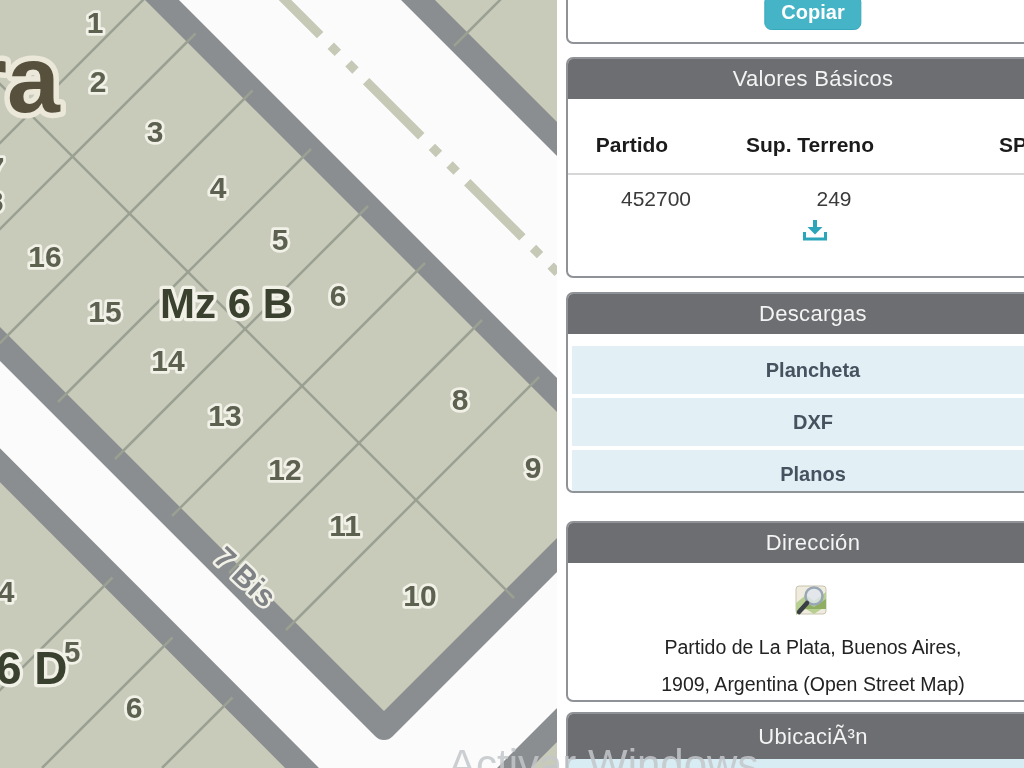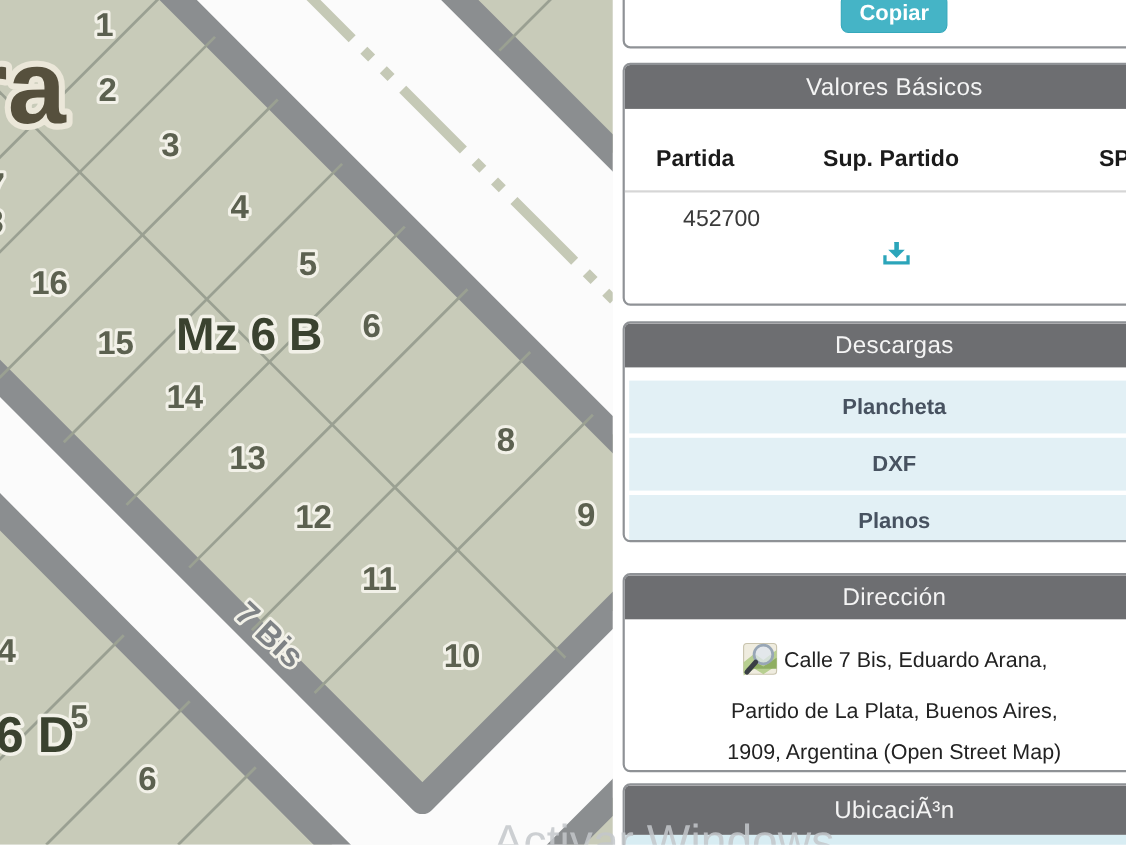--- a/index.html
+++ b/index.html
@@ -117,27 +117,28 @@
   </svg>
 </div>
 
 <div class="panel p-copy">
   <button class="copiar-btn">Copiar</button>
 </div>
 
 <div class="panel p-valores">
   <div class="phead">Valores Básicos</div>
   <div class="vgrid vhead">
-    <div>Partida</div>
-    <div>Sup. Partido</div>
+    <div>Partido</div>
+    <div>Sup. Terreno</div>
     <div>SP</div>
   </div>
   <hr class="vdivider">
   <div class="vgrid vvals">
     <div>452700</div>
+    <div>249</div>
     <div></div>
   </div>
   <span class="dl-icon">
     <svg width="26" height="22" viewBox="0 0 26 22">
       <path d="M11 1h4v7h0z" fill="#2ba5ba"></path>
       <rect x="11" y="1" width="4" height="8" fill="#2ba5ba"></rect>
       <path d="M5.5 8h15l-7.5 7.5z" fill="#2ba5ba"></path>
       <path d="M2.5 13v7h21v-7" fill="none" stroke="#2ba5ba" stroke-width="3"></path>
     </svg>
   </span>
@@ -157,21 +158,21 @@
   <div class="addr">
     <div>
       <span class="osm-icon">
         <svg width="34" height="34" viewBox="0 0 34 34">
           <rect x="2" y="3" width="30" height="28" rx="3" fill="#efecdf" stroke="#c9c4ae" stroke-width="1"></rect>
           <path d="M2 20l10-8 8 6 12-9v14l-12 8-8-5-10 6z" fill="#b7cf90"></path>
           <path d="M4 26l9-6 7 4 12-8v10H4z" fill="#8fae62"></path>
           <circle cx="20" cy="13" r="8.5" fill="#dfe6ef" fill-opacity="0.75" stroke="#98a6b6" stroke-width="2.5"></circle>
           <line x1="13" y1="20" x2="5" y2="29" stroke="#3a3f45" stroke-width="4.5" stroke-linecap="round"></line>
         </svg>
-      </span><span>Calle 7 Bis, Eduardo Arana,</span>
+      </span>
     </div>
     <div>Partido de La Plata, Buenos Aires,</div>
     <div>1909, Argentina (Open Street Map)</div>
   </div>
 </div>
 
 <div class="panel p-ubicacion">
   <div class="phead">UbicaciÃ³n</div>
   <div class="ubody"></div>
 </div>

